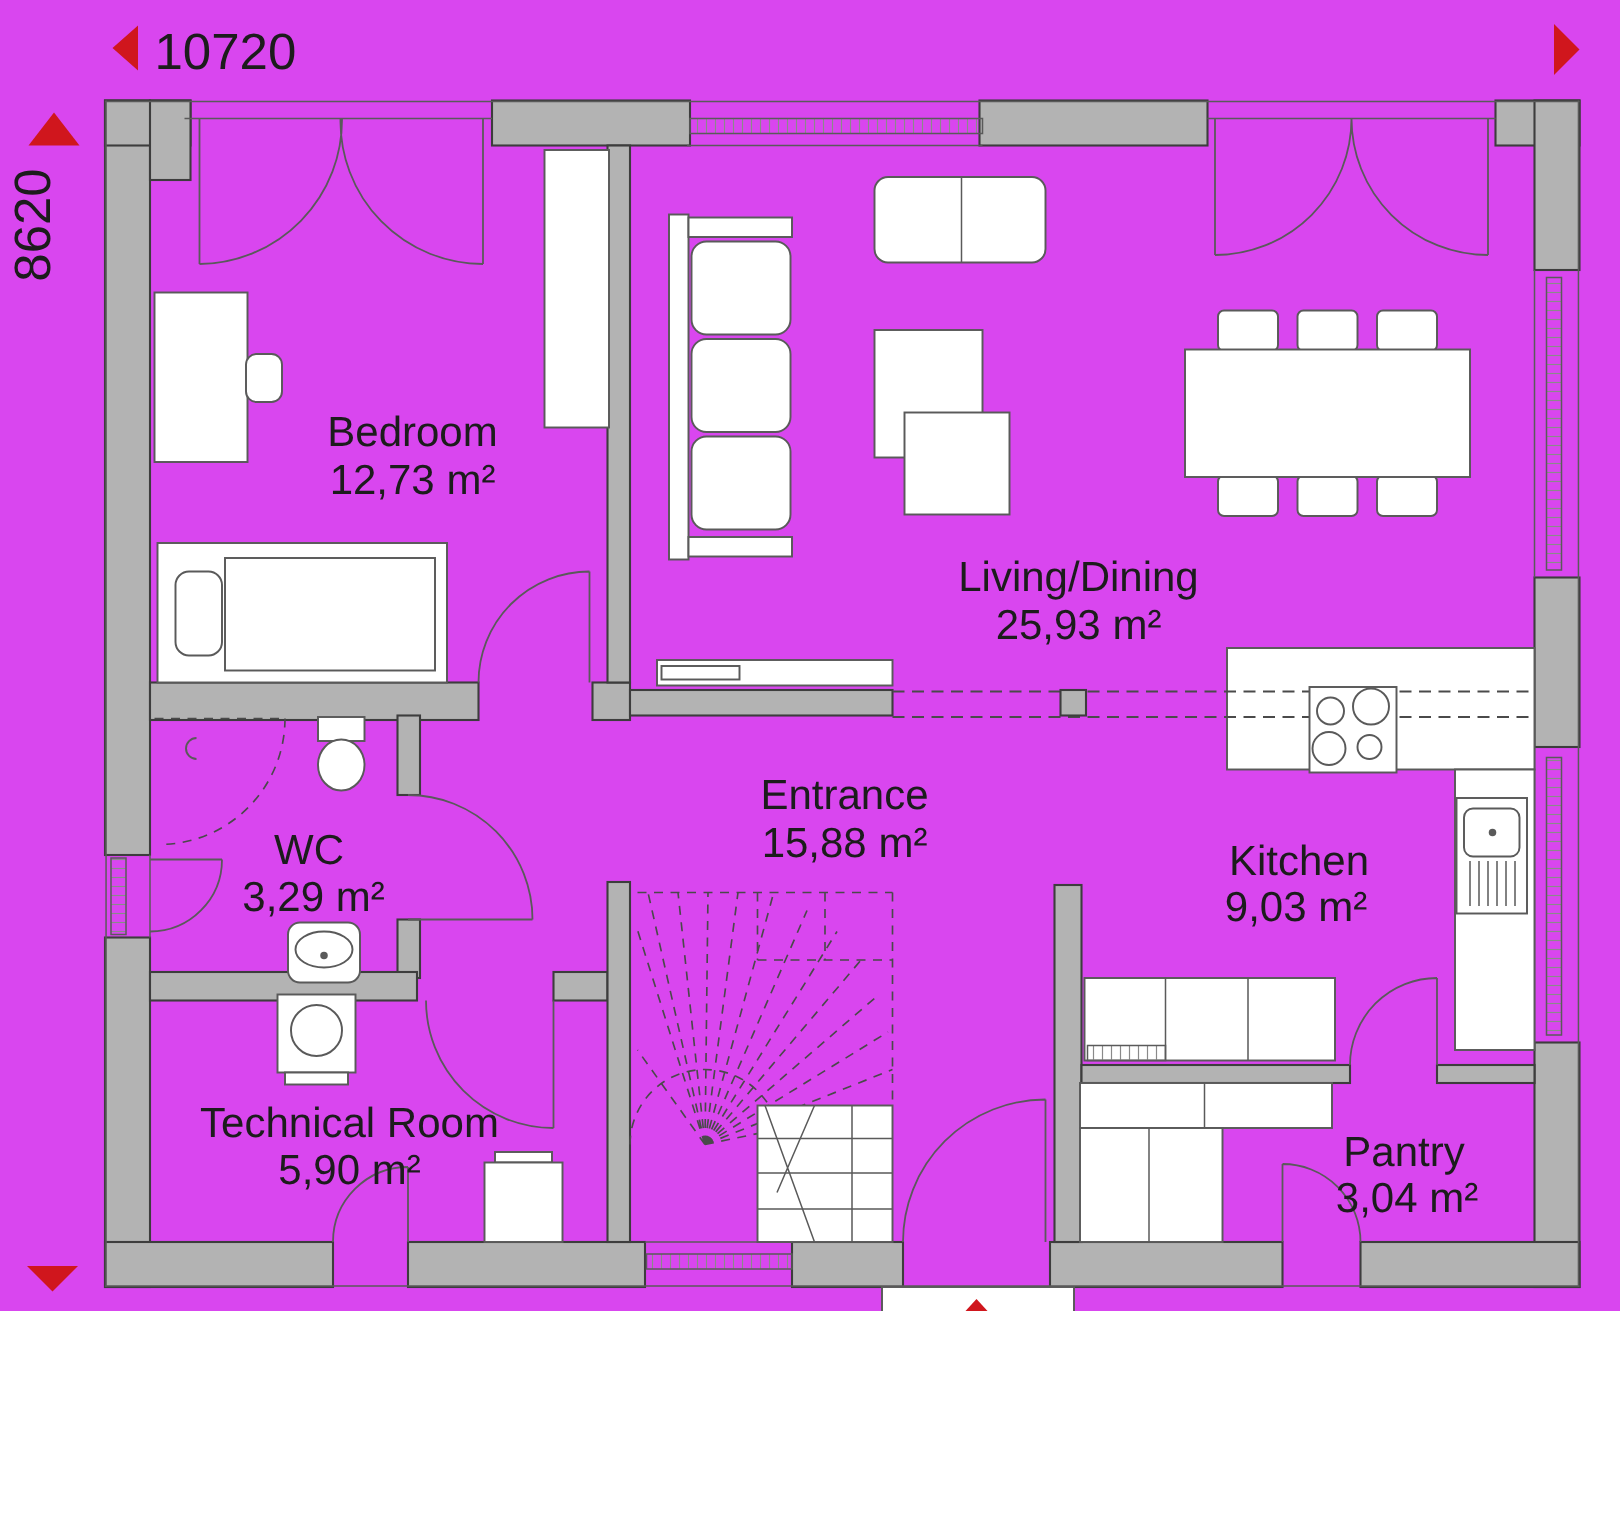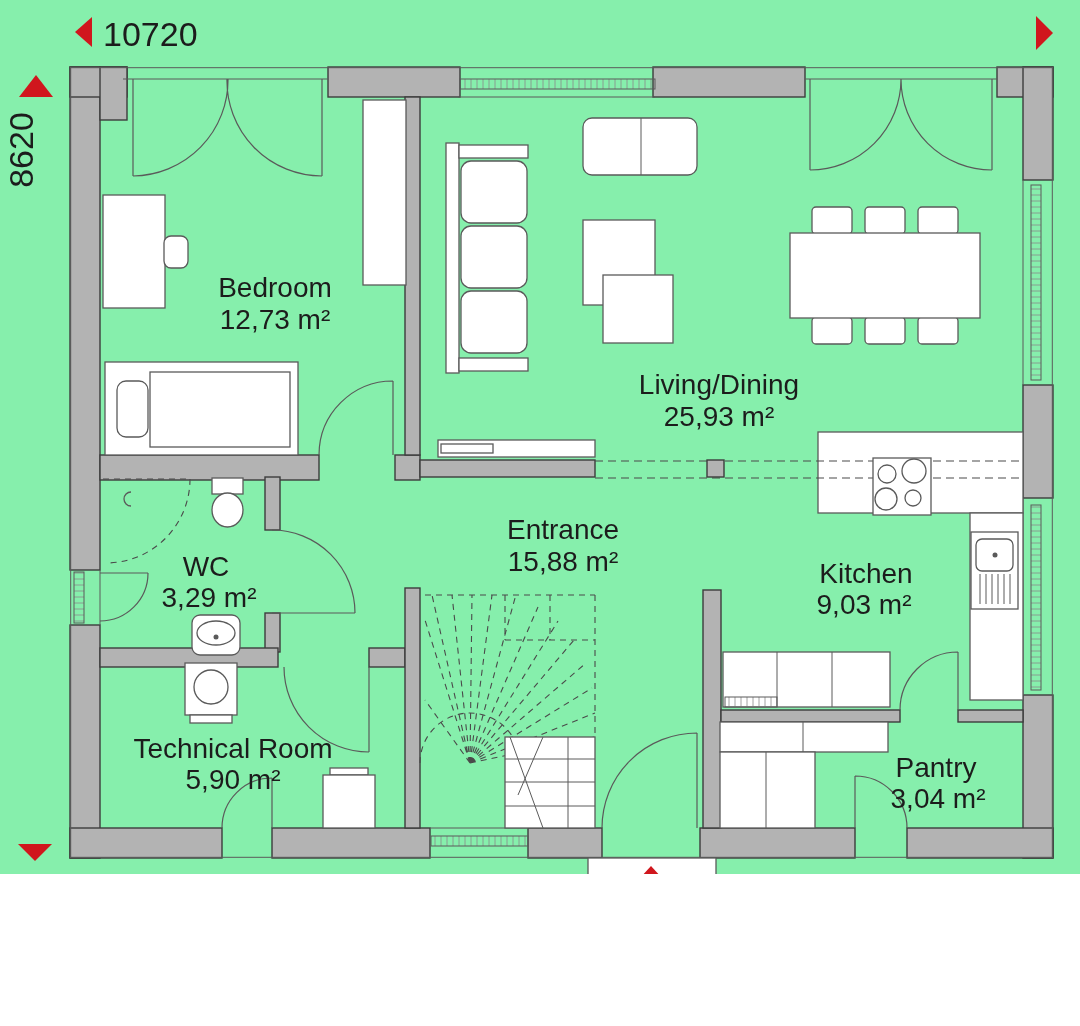--- a/index.html
+++ b/index.html
@@ -1,16 +1,16 @@
 <!DOCTYPE html>
 <html><head>
 <meta charset="utf-8">
 <style>
   html,body{margin:0;padding:0;background:#fff;}
-  .page{width:1080px;height:874px;background:#86efac;position:relative;font-family:"Liberation Sans",sans-serif;}
+  .page{width:1080px;height:874px;background:#d946ef;position:relative;font-family:"Liberation Sans",sans-serif;}
   svg text{font-family:"Liberation Sans",sans-serif;fill:#1c1c1c;}
   .wall{fill:#b3b3b3;stroke:#3d3d3d;stroke-width:1.4;}
   .furn{fill:#fff;stroke:#5a5a5a;stroke-width:1.3;}
   .nf{fill:none;stroke:#5a5a5a;stroke-width:1.3;}
   .door{fill:none;stroke:#5a5a5a;stroke-width:1.2;}
   .dash{fill:none;stroke:#4a4a4a;stroke-width:1.2;stroke-dasharray:8 5;}
   .dashf{fill:none;stroke:#4a4a4a;stroke-width:1.1;stroke-dasharray:6 5;}
   .thin{fill:none;stroke:#5a5a5a;stroke-width:1;}
   .band{stroke:#5a5a5a;stroke-width:1;}
   .rlabel{font-size:28px;text-anchor:middle;}

